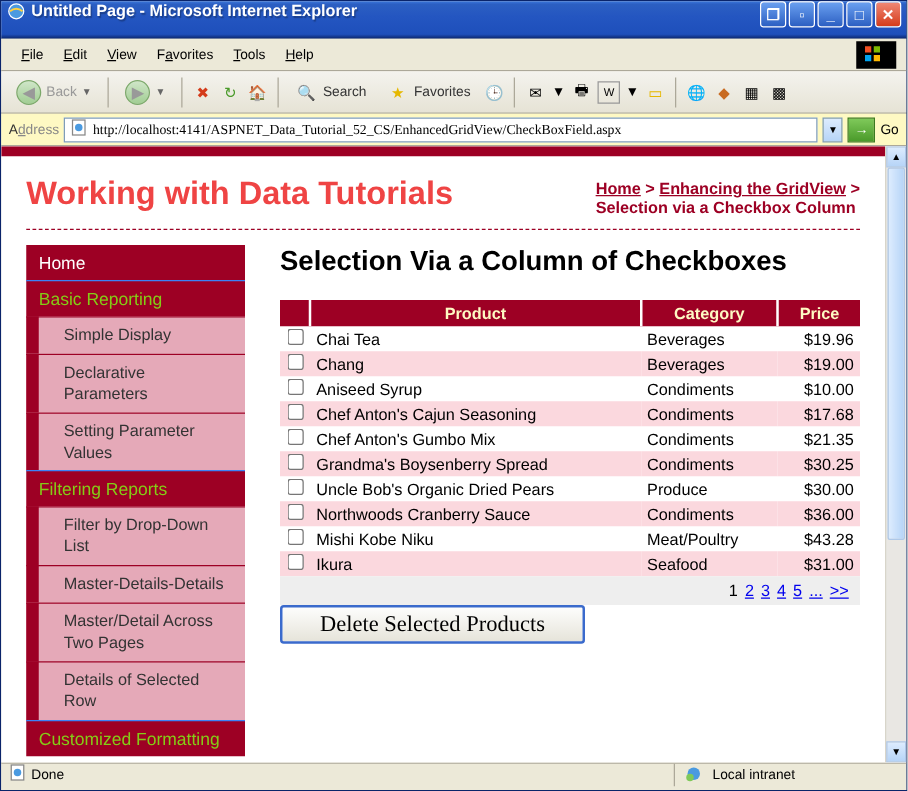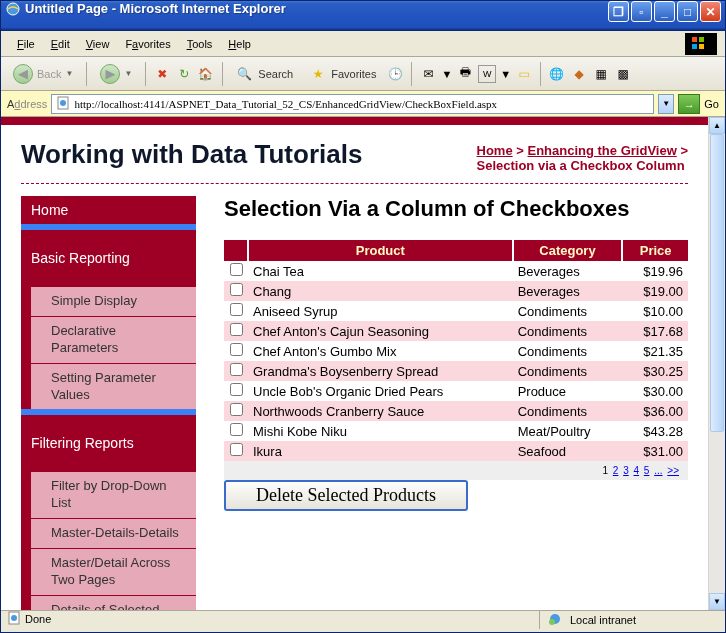--- a/index.html
+++ b/index.html
@@ -37,45 +37,45 @@
 
 .content-wrap { flex: 1; background: #fff; position: relative; overflow: hidden; display: flex; }
 .content { flex: 1; overflow: hidden; }
 .vscroll { width: 17px; background: #e9e7e3; border-left: 1px solid #d8d5ca; display: flex; flex-direction: column; }
 .vs-btn { height: 17px; background: linear-gradient(#ddecfe,#b6d4f7); border: 1px solid #aec8e8; display: flex; align-items: center; justify-content: center; font-size: 8px; cursor: pointer; }
 .vs-track { flex: 1; position: relative; }
 .vs-thumb { position: absolute; left: 1px; right: 1px; top: 0; height: 65%; background: linear-gradient(to right,#ddecfe,#b6d4f7); border: 1px solid #aec8e8; border-radius: 2px; }
 
 .topbar-accent { height: 8px; background: #9d0024; }
 .page-header { padding: 14px 20px 6px 20px; display: flex; align-items: flex-start; }
-.page-header h1 { font-family: Verdana, sans-serif; font-size: 26px; font-weight: bold; color: #0f172a; flex: 1; }
+.page-header h1 { font-family: Verdana, sans-serif; font-size: 26px; font-weight: bold; color: #ef4444; flex: 1; }
 .breadcrumb { font-size: 13px; font-weight: bold; text-align: left; margin-top: 4px; }
 .breadcrumb a { color: #9d0024; text-decoration: underline; }
 .breadcrumb .sep { color: #9d0024; }
 .breadcrumb .current { color: #9d0024; text-decoration: none; }
 .hr-dashed { border: none; border-top: 1px dashed #9d0024; margin: 4px 20px 12px 20px; }
 
 .layout { display: flex; padding: 0 0 0 20px; }
 .sidebar { width: 175px; flex-shrink: 0; }
 .nav-top { background: #9d0024; color: #fff; padding: 6px 10px; font-size: 14px; cursor: pointer; }
-.nav-header { background: #9d0024; color: #ffffff; padding: 20px 10px; font-size: 14px; border-top: 6px solid #3b82f6; cursor: pointer; }
+.nav-header { background: #9d0024; color: #84cc16; padding: 6px 10px; font-size: 14px; border-top: 1px solid #3b82f6; cursor: pointer; }
 .nav-item { background: #e5a9b8; color: #333; padding: 6px 10px 6px 20px; font-size: 13px; border-top: 1px solid #9d0024; border-left: 10px solid #9d0024; cursor: pointer; line-height: 1.3; }
 
 .main { flex: 1; padding: 0 20px 0 28px; }
 .main h2 { font-family: Verdana, sans-serif; font-size: 22px; font-weight: bold; margin-bottom: 18px; }
 
 table.grid { border-collapse: collapse; width: 100%; font-size: 13px; font-family: Verdana, sans-serif; }
 table.grid th { background: #9d0024; color: #fef9c3; font-weight: bold; padding: 3px 6px; text-align: center; border-right: 2px solid #fff; }
 table.grid th:last-child { border-right: none; }
 table.grid td { padding: 2px 5px; }
 table.grid tr.alt td { background: #fbd8de; }
 table.grid td.chk { width: 24px; text-align: center; }
 table.grid td.price { text-align: right; }
 table.grid input[type=checkbox] { width: 13px; height: 13px; }
-.pager { background: #eee; padding: 4px 8px; text-align: right; font-size: 10px; }
+.pager { background: #eee; padding: 4px 8px; text-align: right; font-size: 13px; }
 .pager a { color: #0000ee; text-decoration: underline; margin: 0 1px; }
 .pager .cur { color: #000; text-decoration: none; margin: 0 1px; }
 
 .delbtn { padding: 3px 30px; font-size: 18px; font-family: Verdana; border: 2px solid #3a6acc; border-radius: 3px; background: linear-gradient(#fdfdfc,#e6e4da); cursor: pointer; }
 
 .statusbar { height: 22px; background: #ece9d8; border-top: 1px solid #aca899; display: flex; align-items: flex-start; padding: 0 6px; gap: 6px; }
 .statusbar .sfield { display: flex; align-items: center; gap: 4px; }
 .statusbar .spacer { flex: 1; }
 .statusbar .zone { border-left: 1px solid #aca899; padding-left: 8px; height: 18px; display: flex; align-items: center; gap: 8px; width: 180px; }
 </style>

